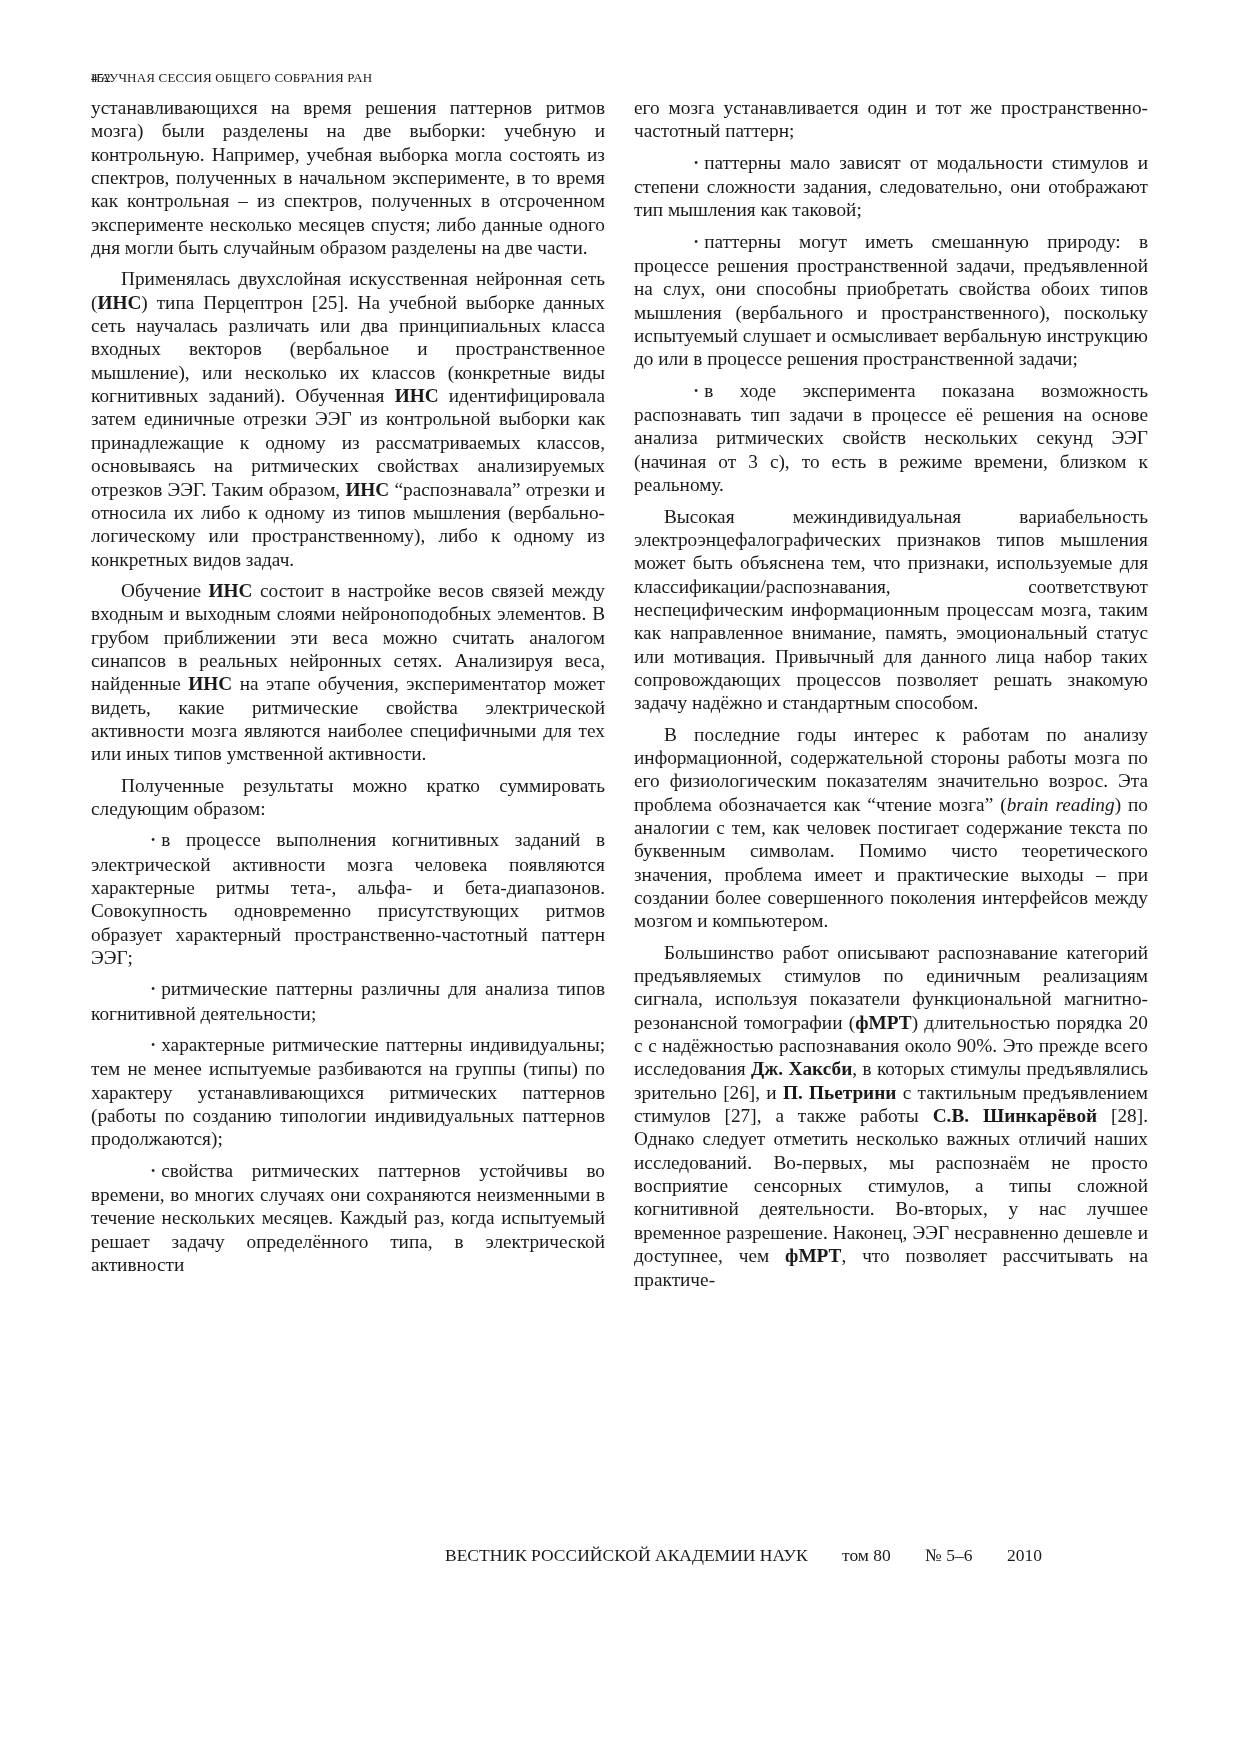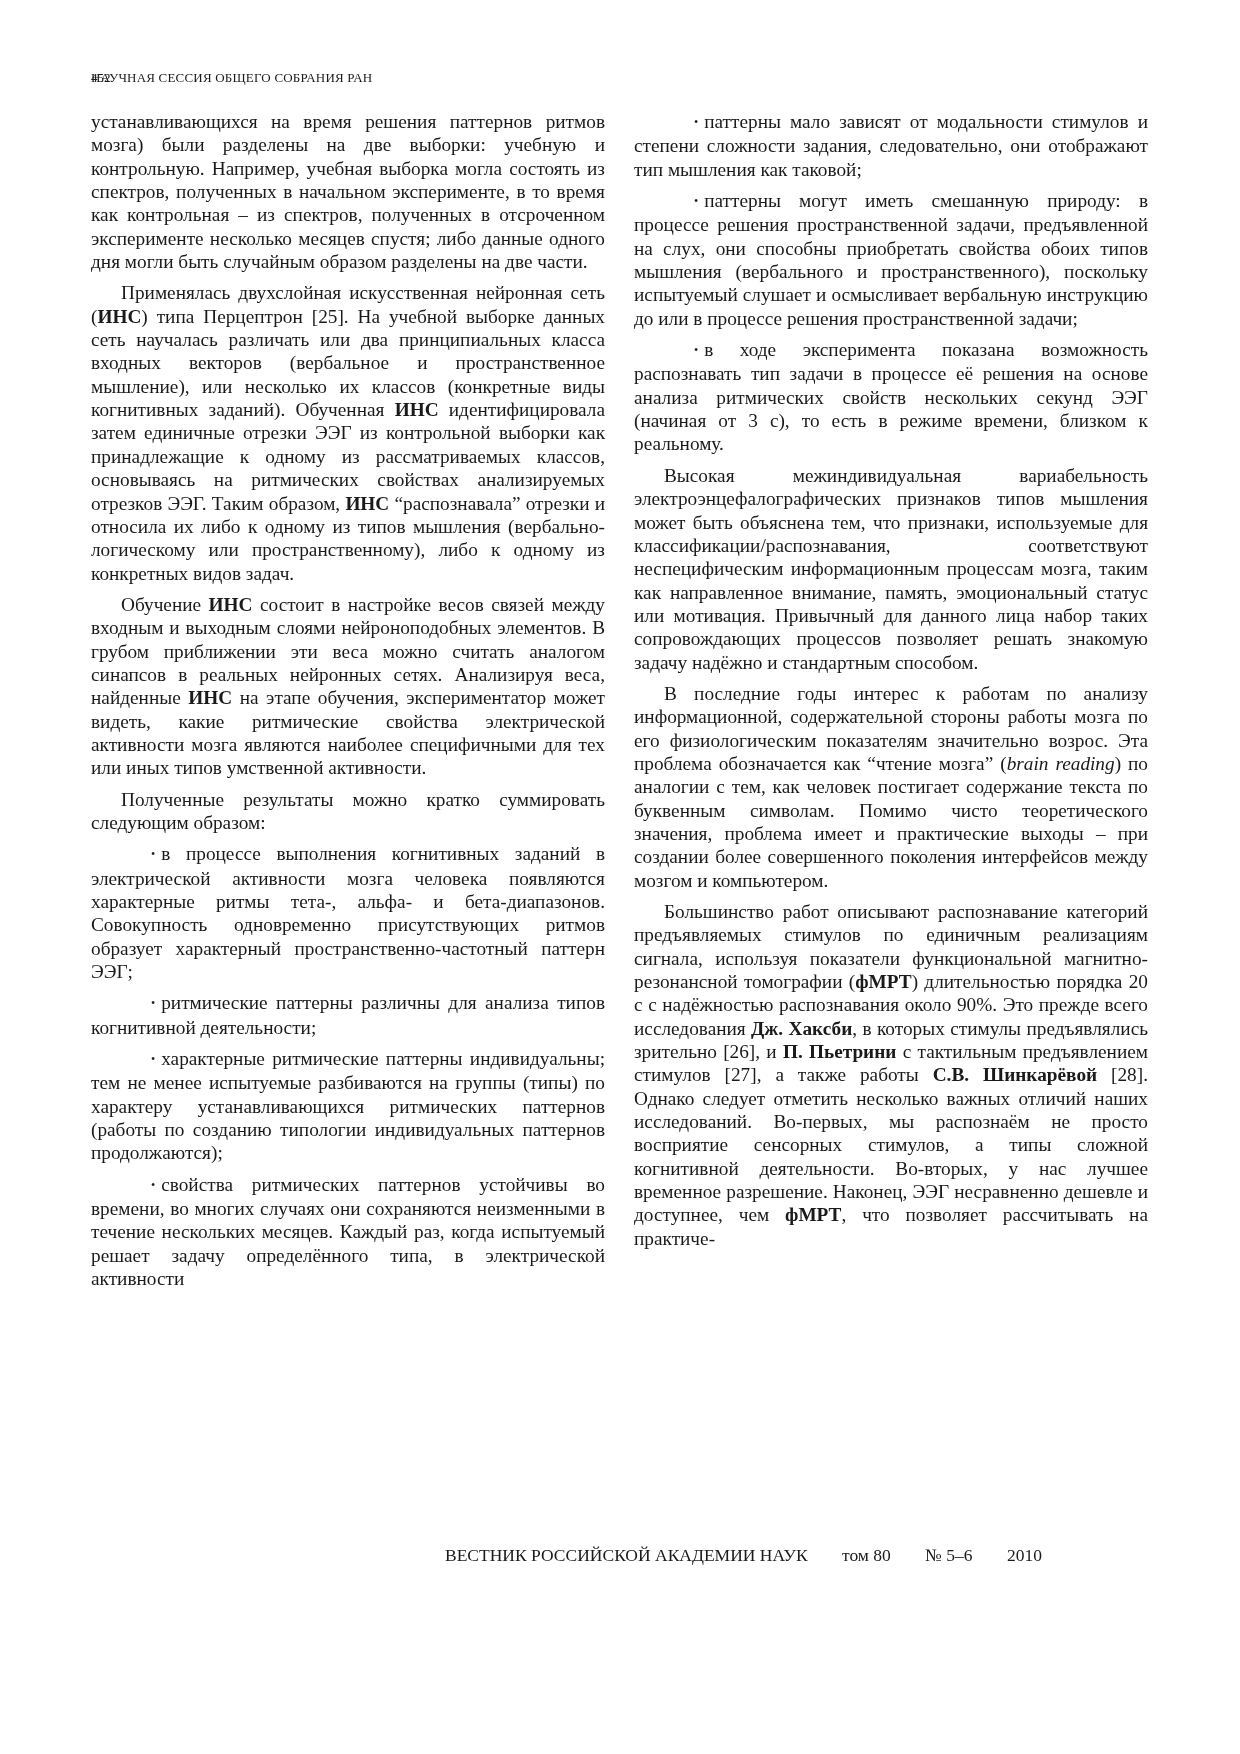--- a/index.html
+++ b/index.html
@@ -2,21 +2,21 @@
 <html><head>
 <meta charset="utf-8">
 <style>
   html, body { margin: 0; padding: 0; background: #ffffff; }
   body { width: 1240px; height: 1754px; position: relative; overflow: hidden;
          font-family: "Liberation Serif", "DejaVu Serif", serif; color: #1a1a1a; }
   .running-head { position: absolute; top: 70px; left: 91px; width: 1056px; height: 24px;
                   font-size: 13px; }
   .page-num { position: absolute; left: 0; top: 0; }
   .journal-section { position: absolute; left: 0; right: 0; top: 0; text-align: left; letter-spacing: 0.2px; }
-  .col { position: absolute; top: 110px; width: 514px; font-size: 19.3px; line-height: 23.35px;
+  .col { position: absolute; top: 96px; width: 514px; font-size: 19.3px; line-height: 23.35px;
          text-align: justify; hyphens: manual; }
   .col.left { left: 91px; }
   .col.right { left: 634px; }
   .col p { margin: 0 0 8px 0; text-indent: 30px; }
   .col p.cont { text-indent: 0; }
   .col p.bullet { text-indent: 30px; }
   .col p.bullet .dot { display: inline-block; margin-right: 6px; font-size: 12px; vertical-align: 2px; }
   b { font-weight: bold; }
   i { }
   .footer { position: absolute; top: 1545px; left: 445px; font-size: 17.5px; white-space: nowrap; }
@@ -35,20 +35,21 @@
     <p class="cont"><span>устанавливающихся на время решения паттернов ритмов мозга) были разделены на две выборки: учебную и контрольную. Например, учебная выборка могла состоять из спектров, полученных в начальном эксперименте, в то время как контрольная – из спектров, полученных в отсроченном эксперименте несколько месяцев спустя; либо данные одного дня могли быть случайным образом разделены на две части.</span></p>
     <p><span>Применялась двухслойная искусственная нейронная сеть (</span><b>ИНС</b><span>) типа Перцептрон [25]. На учебной выборке данных сеть научалась различать или два принципиальных класса входных векторов (вербальное и пространственное мышление), или несколько их классов (конкретные виды когнитивных заданий). Обученная </span><b>ИНС</b><span> идентифицировала затем единичные отрезки ЭЭГ из контрольной выборки как принадлежащие к одному из рассматриваемых классов, основываясь на ритмических свойствах анализируемых отрезков ЭЭГ. Таким образом, </span><b>ИНС</b><span> “распознавала” отрезки и относила их либо к одному из типов мышления (вербально-логическому или пространственному), либо к одному из конкретных видов задач.</span></p>
     <p><span>Обучение </span><b>ИНС</b><span> состоит в настройке весов связей между входным и выходным слоями нейроноподобных элементов. В грубом приближении эти веса можно считать аналогом синапсов в реальных нейронных сетях. Анализируя веса, найденные </span><b>ИНС</b><span> на этапе обучения, экспериментатор может видеть, какие ритмические свойства электрической активности мозга являются наиболее специфичными для тех или иных типов умственной активности.</span></p>
     <p><span>Полученные результаты можно кратко суммировать следующим образом:</span></p>
     <p class="bullet"><span class="dot">•</span><span>в процессе выполнения когнитивных заданий в электрической активности мозга человека появляются характерные ритмы тета-, альфа- и бета-диапазонов. Совокупность одновременно присутствующих ритмов образует характерный пространственно-частотный паттерн ЭЭГ;</span></p>
     <p class="bullet"><span class="dot">•</span><span>ритмические паттерны различны для анализа типов когнитивной деятельности;</span></p>
     <p class="bullet"><span class="dot">•</span><span>характерные ритмические паттерны индивидуальны; тем не менее испытуемые разбиваются на группы (типы) по характеру устанавливающихся ритмических паттернов (работы по созданию типологии индивидуальных паттернов продолжаются);</span></p>
     <p class="bullet"><span class="dot">•</span><span>свойства ритмических паттернов устойчивы во времени, во многих случаях они сохраняются неизменными в течение нескольких месяцев. Каждый раз, когда испытуемый решает задачу определённого типа, в электрической активности</span></p>
   </div>
 <div class="col right">
+    <p class="cont"><span>его мозга устанавливается один и тот же пространственно-частотный паттерн;</span></p>
     <p class="bullet"><span class="dot">•</span><span>паттерны мало зависят от модальности стимулов и степени сложности задания, следовательно, они отображают тип мышления как таковой;</span></p>
     <p class="bullet"><span class="dot">•</span><span>паттерны могут иметь смешанную природу: в процессе решения пространственной задачи, предъявленной на слух, они способны приобретать свойства обоих типов мышления (вербального и пространственного), поскольку испытуемый слушает и осмысливает вербальную инструкцию до или в процессе решения пространственной задачи;</span></p>
     <p class="bullet"><span class="dot">•</span><span>в ходе эксперимента показана возможность распознавать тип задачи в процессе её решения на основе анализа ритмических свойств нескольких секунд ЭЭГ (начиная от 3 с), то есть в режиме времени, близком к реальному.</span></p>
     <p><span>Высокая межиндивидуальная вариабельность электроэнцефалографических признаков типов мышления может быть объяснена тем, что признаки, используемые для классификации/распознавания, соответствуют неспецифическим информационным процессам мозга, таким как направленное внимание, память, эмоциональный статус или мотивация. Привычный для данного лица набор таких сопровождающих процессов позволяет решать знакомую задачу надёжно и стандартным способом.</span></p>
     <p><span>В последние годы интерес к работам по анализу информационной, содержательной стороны работы мозга по его физиологическим показателям значительно возрос. Эта проблема обозначается как “чтение мозга” (</span><i>brain reading</i><span>) по аналогии с тем, как человек постигает содержание текста по буквенным символам. Помимо чисто теоретического значения, проблема имеет и практические выходы – при создании более совершенного поколения интерфейсов между мозгом и компьютером.</span></p>
     <p><span>Большинство работ описывают распознавание категорий предъявляемых стимулов по единичным реализациям сигнала, используя показатели функциональной магнитно-резонансной томографии (</span><b>фМРТ</b><span>) длительностью порядка 20 с с надёжностью распознавания около 90%. Это прежде всего исследования </span><b>Дж. Хаксби</b><span>, в которых стимулы предъявлялись зрительно [26], и </span><b>П. Пьетрини</b><span> с тактильным предъявлением стимулов [27], а также работы </span><b>С.В. Шинкарёвой</b><span> [28]. Однако следует отметить несколько важных отличий наших исследований. Во-первых, мы распознаём не просто восприятие сенсорных стимулов, а типы сложной когнитивной деятельности. Во-вторых, у нас лучшее временное разрешение. Наконец, ЭЭГ несравненно дешевле и доступнее, чем </span><b>фМРТ</b><span>, что позволяет рассчитывать на практиче-</span></p>
   </div>
 
 <div class="footer">
   <span>ВЕСТНИК РОССИЙСКОЙ АКАДЕМИИ НАУК</span>

